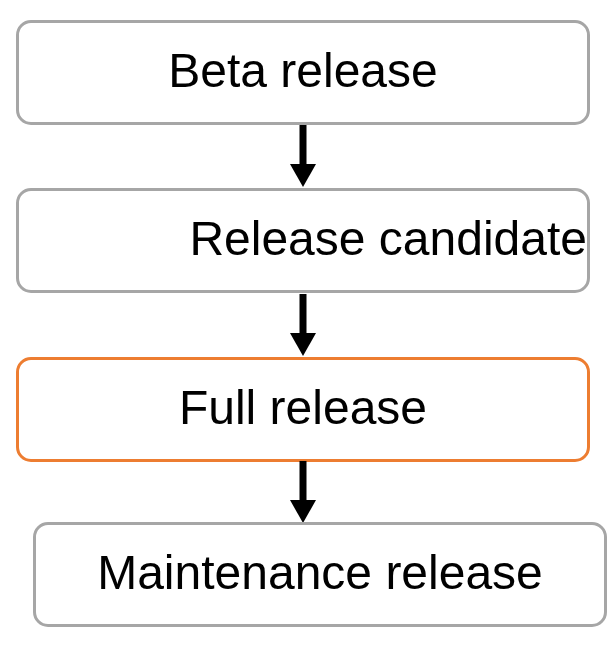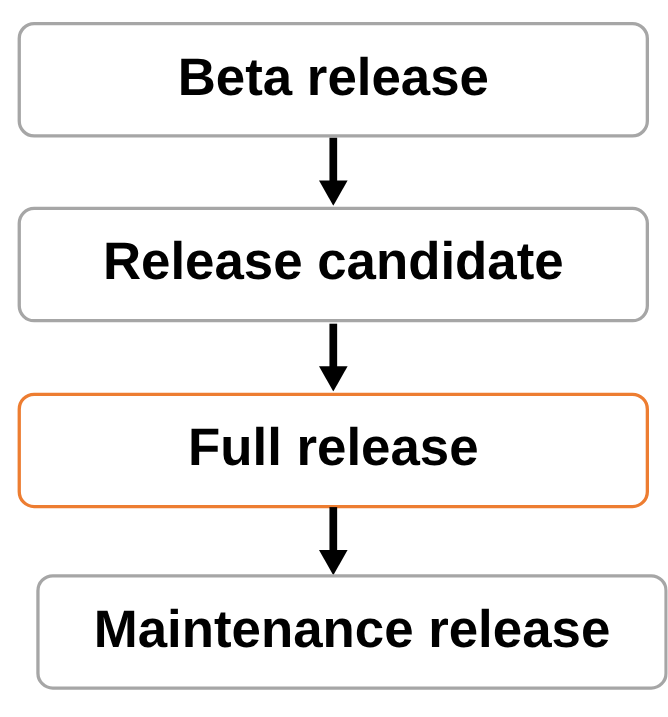--- a/index.html
+++ b/index.html
@@ -36,24 +36,23 @@
   }
   .node.highlight{
     border-color:var(--box-border-highlight);
   }
   .node-label{
     font-size:48px;
     line-height:1;
     color:var(--text);
     white-space:nowrap;
     padding-bottom:4px;
-    font-weight:bold;
   }
   .node-1{top:20px;}
-  .node-2{top:188px;}
+  .node-2{top:188px;justify-content:flex-end;}
   .node-3{top:357px;align-items:center;}
   .node-4{top:522px;margin-left:17px;}
   .arrow{
     position:absolute;
     left:289px;             
     width:28px;
     height:62px;
     color:var(--arrow);
   }
   .arrow-1{top:125px;}

